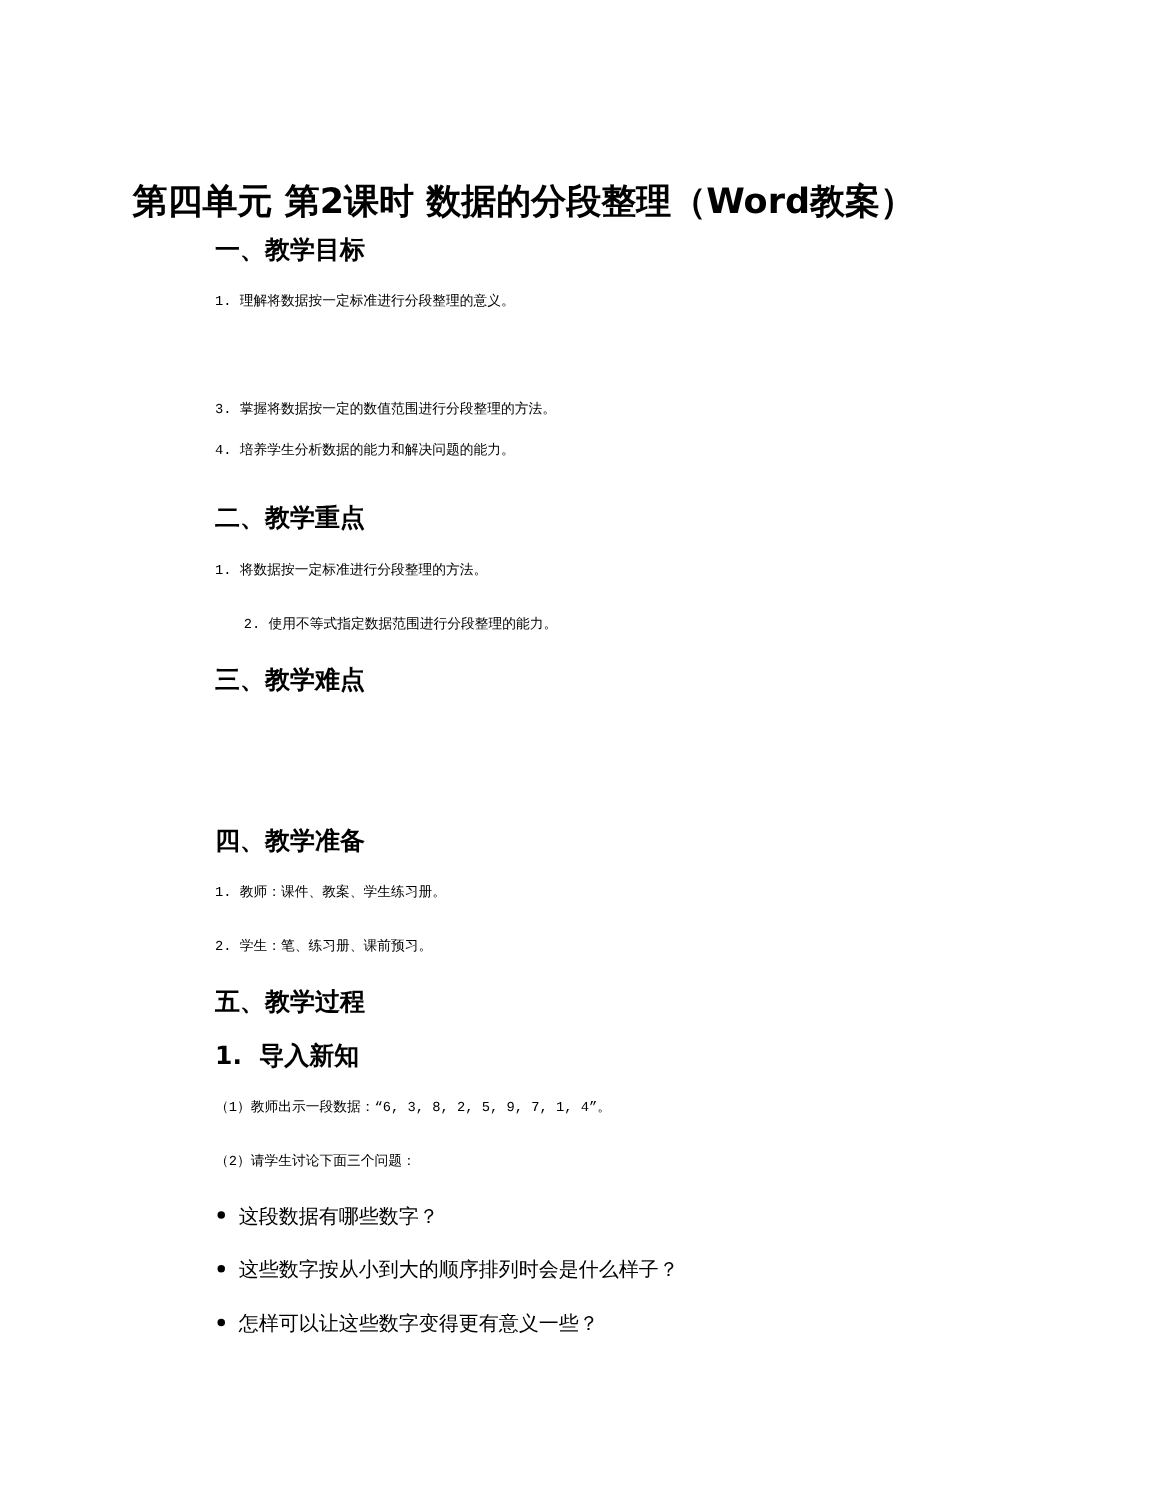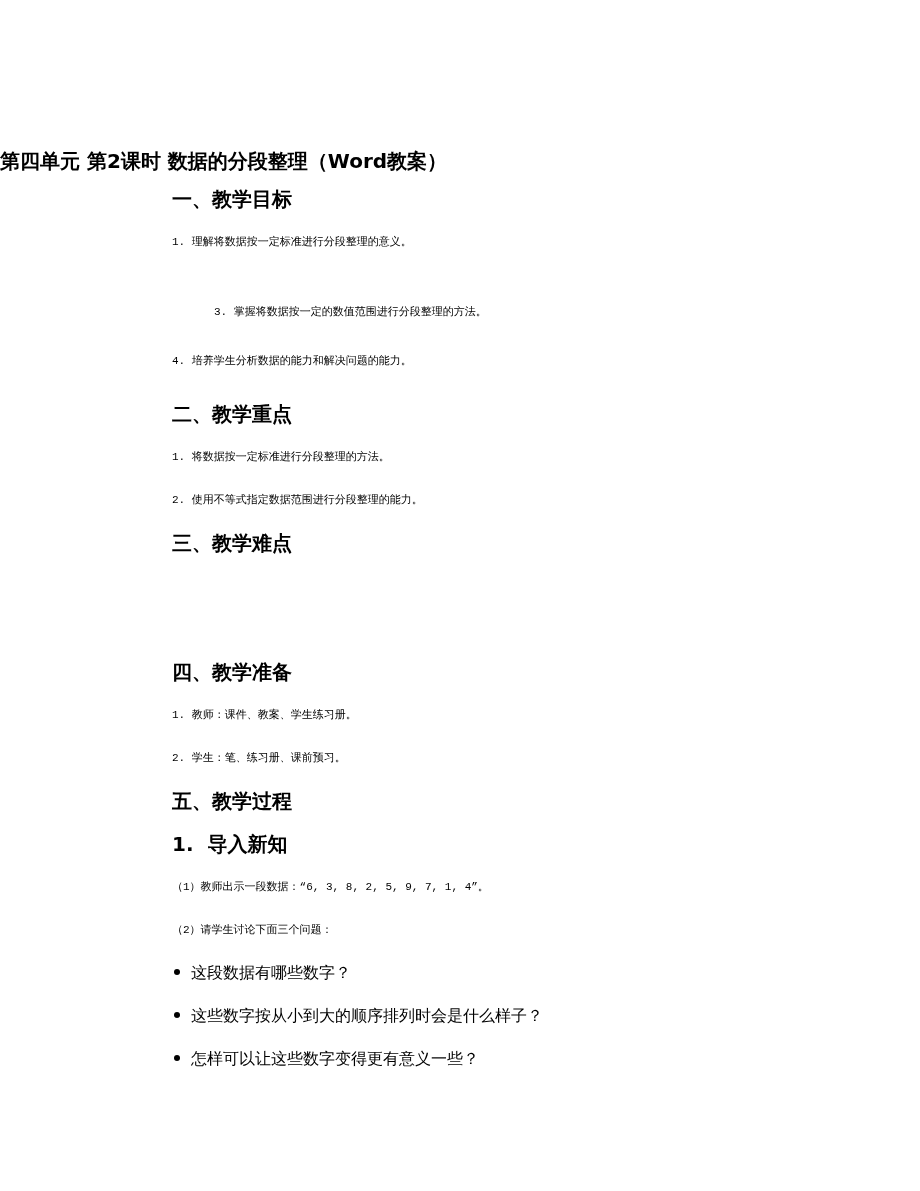--- a/index.html
+++ b/index.html
@@ -20,24 +20,24 @@
       left: 0;
       top: 0;
       width: 920px;
       height: 1191px;
     }
     .title {
       position: absolute;
       top: 146px;
       left: 0;
       width: 838px;
-      text-align: left;
+      text-align: center;
       font-family: "DejaVu Sans", "Liberation Sans", sans-serif;
       font-weight: bold;
-      font-size: 20px;
+      font-size: 28px;
       line-height: 30px;
       letter-spacing: 0px;
     }
     .line {
       position: absolute;
       left: 172px;
       font-size: 11px;
       line-height: 22px;
       white-space: nowrap;
       font-family: Liberation Mono, monospace;
@@ -69,26 +69,26 @@
   </style>
 </head>
 <body>
 
 <div class="page">
 
   <div class="title">第四单元 第2课时 数据的分段整理（Word教案）</div>
 
   <div class="line heading" style="top:188px;">一、教学目标</div>
   <div class="line" style="top:231px;">1. 理解将数据按一定标准进行分段整理的意义。</div>
-  <div class="line" style="top:301px;margin-left:42px;">3. 掌握将数据按一定的数值范围进行分段整理的方法。</div>
+  <div class="line" style="top:317px;">3. 掌握将数据按一定的数值范围进行分段整理的方法。</div>
   <div class="line" style="top:350px;">4. 培养学生分析数据的能力和解决问题的能力。</div>
 
   <div class="line heading" style="top:403px;">二、教学重点</div>
   <div class="line" style="top:446px;">1. 将数据按一定标准进行分段整理的方法。</div>
-  <div class="line" style="top:489px;">2. 使用不等式指定数据范围进行分段整理的能力。</div>
+  <div class="line" style="top:489px;margin-left:23px;">2. 使用不等式指定数据范围进行分段整理的能力。</div>
 
   <div class="line heading" style="top:532px;">三、教学难点</div>
 
   <div class="line heading" style="top:661px;">四、教学准备</div>
   <div class="line" style="top:704px;">1. 教师：课件、教案、学生练习册。</div>
   <div class="line" style="top:747px;">2. 学生：笔、练习册、课前预习。</div>
 
   <div class="line heading" style="top:790px;">五、教学过程</div>
   <div class="line heading" style="top:833px; white-space:pre;">1.  导入新知</div>
   <div class="line" style="top:876px; left:172px;">（1）教师出示一段数据：“6, 3, 8, 2, 5, 9, 7, 1, 4”。</div>

